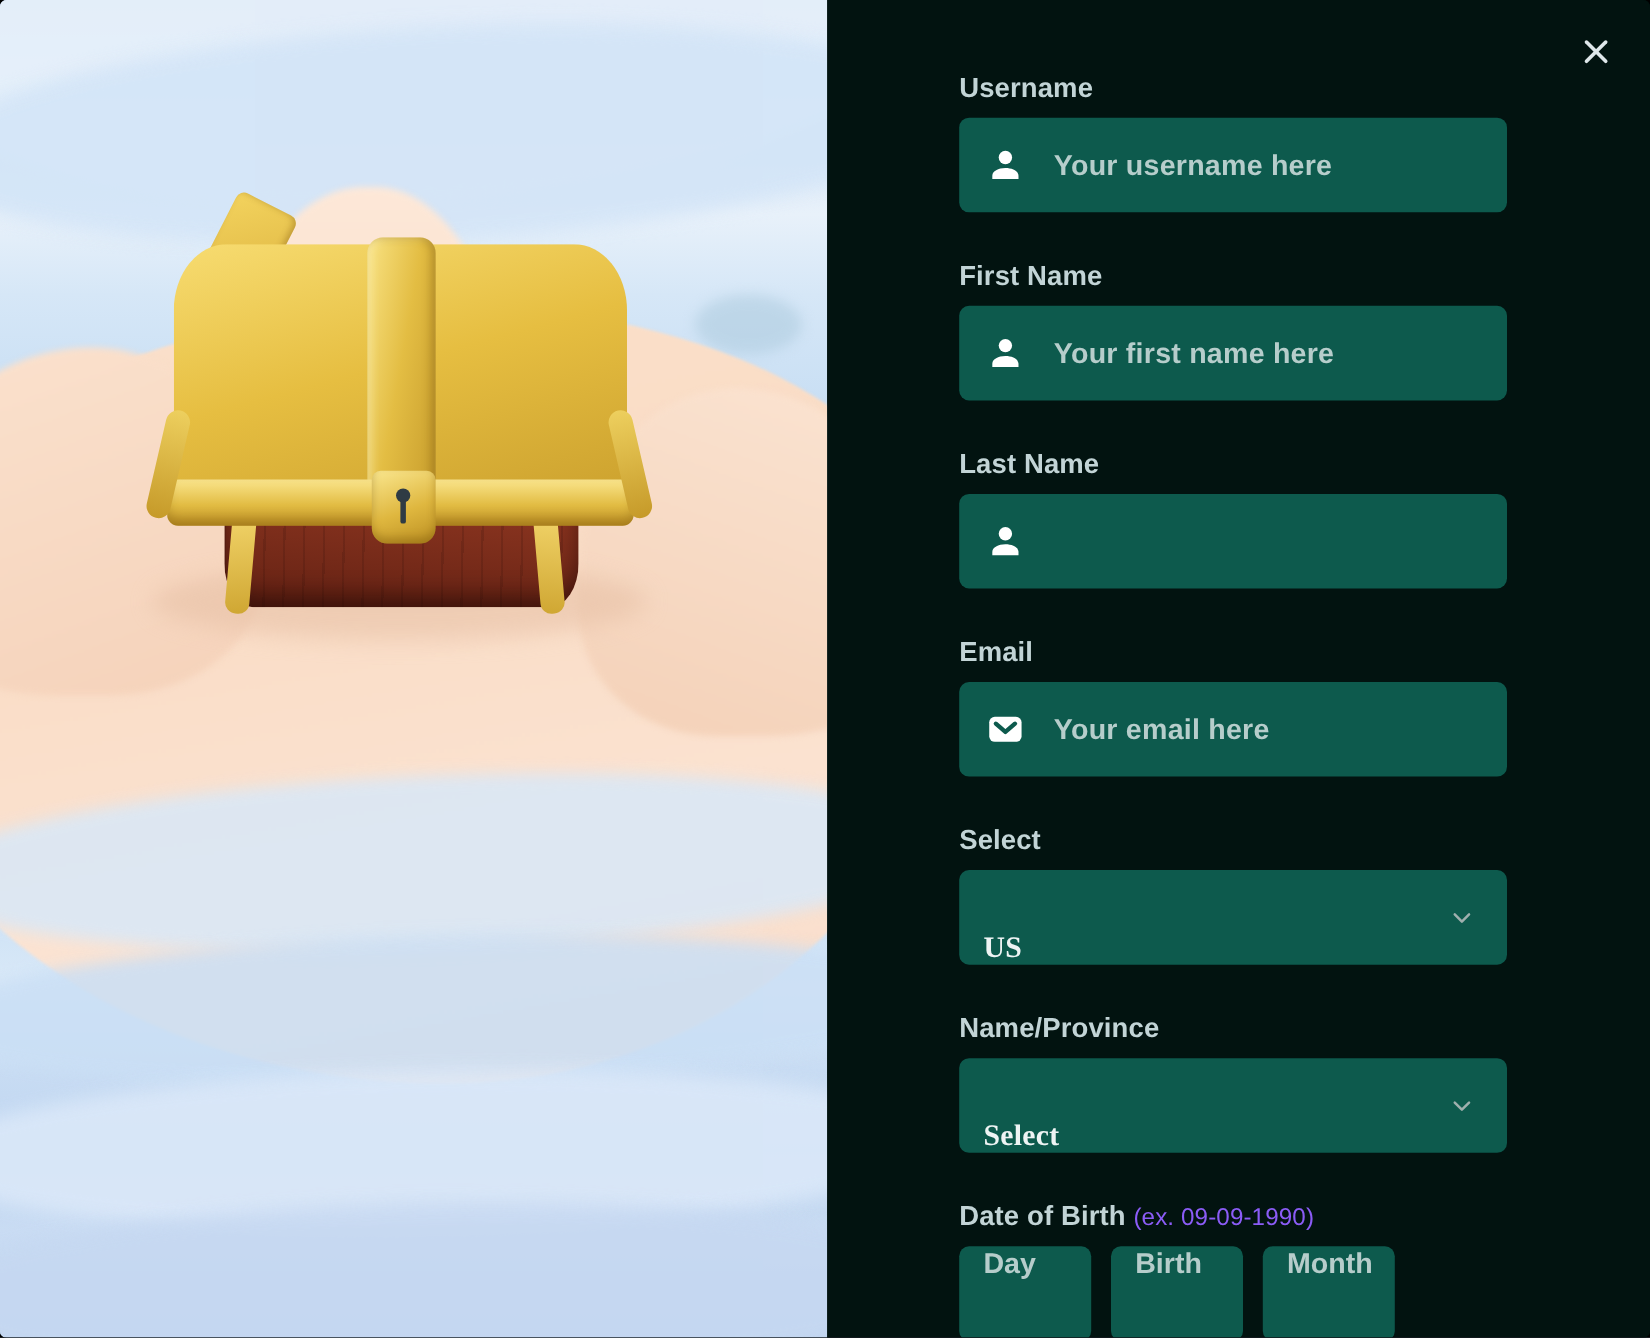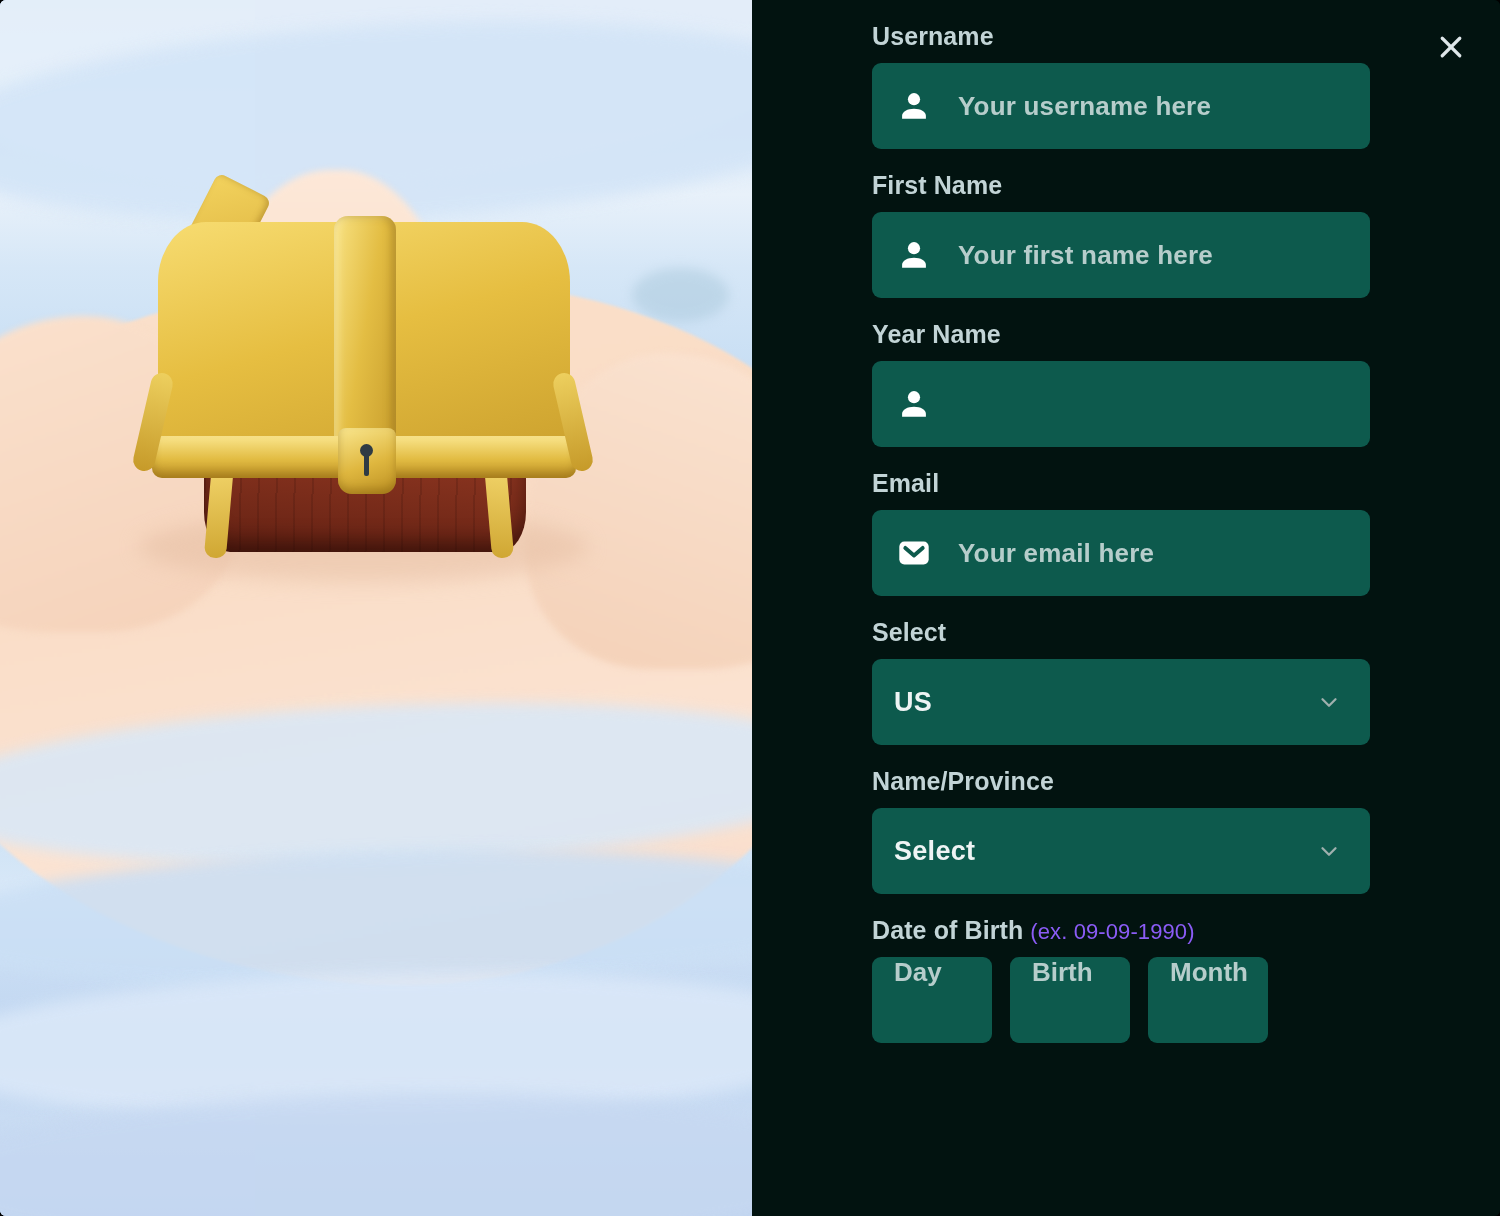--- a/index.html
+++ b/index.html
@@ -216,20 +216,21 @@
   }
   .close-btn svg { display:block; }
 
   .field { margin-bottom:22px; }
   .field-label {
     font-size:25px;
     font-weight:bold;
     color:#c2d4d6;
     letter-spacing:.1px;
     margin-bottom:12px;
+    margin-top:44px;
   }
   .field-label .hint {
     font-weight:normal;
     font-size:22px;
     color:#8b5cf6;
   }
 
   .input-box {
     position:relative;
     height:86px;
@@ -252,23 +253,24 @@
     color:#b6cdcb;
     letter-spacing:.2px;
   }
 
   .select-box {
     position:relative;
     height:86px;
     background:#0d5a4d;
     border-radius:9px;
     display:flex;
-    align-items:center;
+    align-items:flex-end;
     padding:0 22px;
     cursor:pointer;
+    font-family:Liberation Serif, serif;
   }
   .select-value {
     font-size:27px;
     font-weight:bold;
     color:#eef4f4;
     letter-spacing:.3px;
   }
   .chevron {
     position:absolute; right:28px; top:50%;
     transform:translateY(-50%);
@@ -369,21 +371,21 @@
           <svg width="34" height="34" viewBox="0 0 24 24" fill="#ffffff">
             <circle cx="12" cy="7.2" r="4.3"></circle>
             <path d="M3.6 21v-2.1c0-3 3.8-5 8.4-5s8.4 2 8.4 5V21z"></path>
           </svg>
         </span>
         <span class="placeholder">Your first name here</span>
       </div>
     </div>
 
     <div class="field">
-      <div class="field-label">Year Name</div>
+      <div class="field-label">Last Name</div>
       <div class="input-box">
         <span class="input-icon">
           <svg width="34" height="34" viewBox="0 0 24 24" fill="#ffffff">
             <circle cx="12" cy="7.2" r="4.3"></circle>
             <path d="M3.6 21v-2.1c0-3 3.8-5 8.4-5s8.4 2 8.4 5V21z"></path>
           </svg>
         </span>
       </div>
     </div>
 

